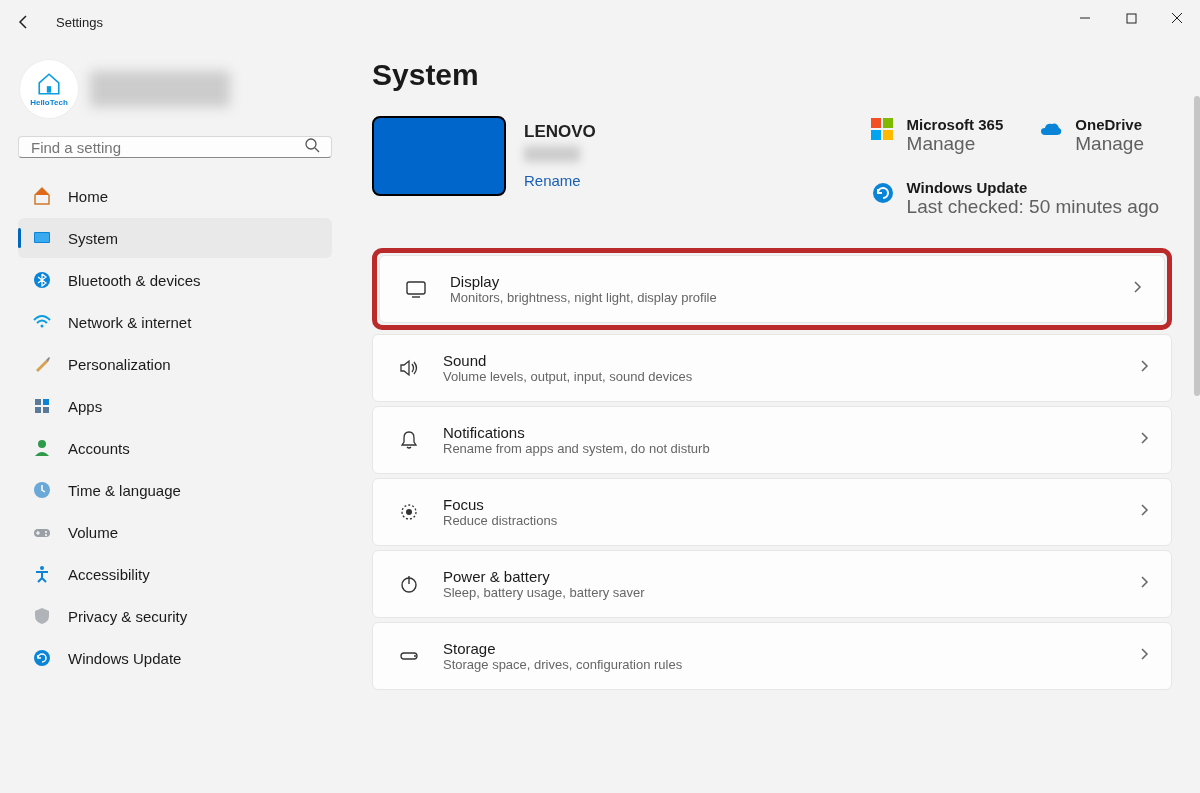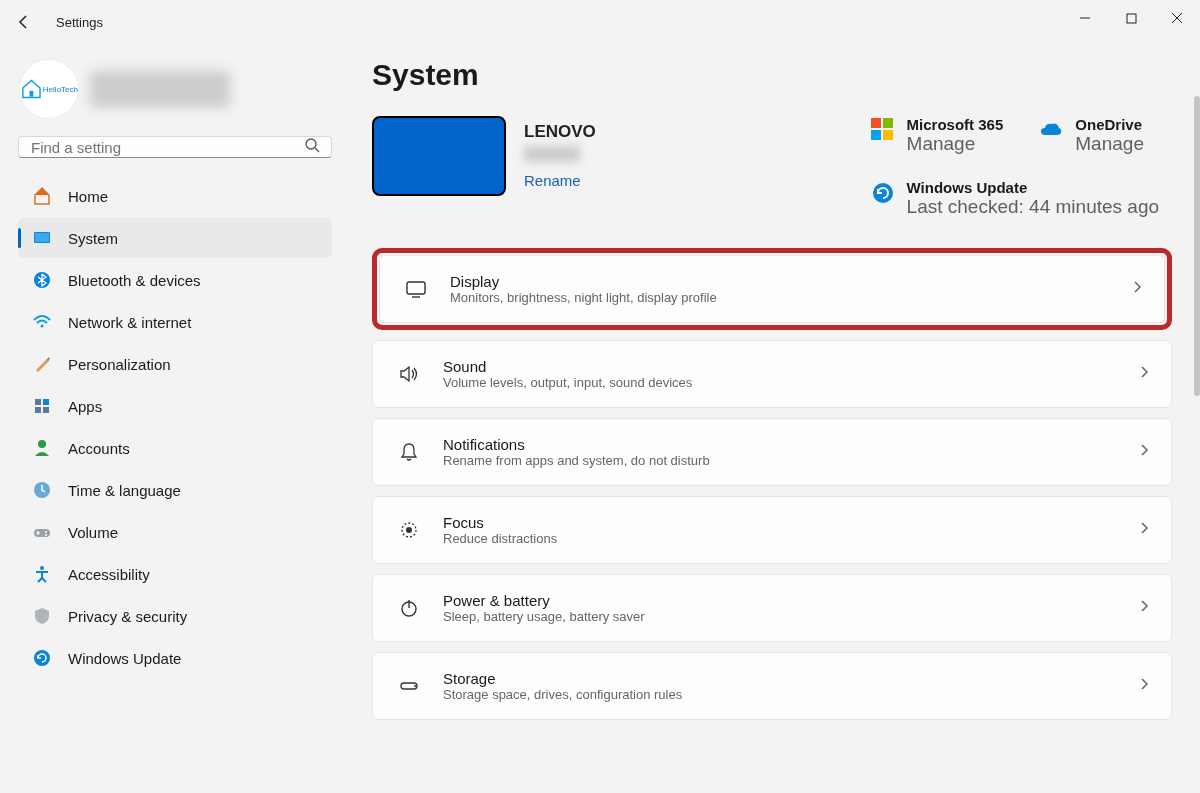--- a/index.html
+++ b/index.html
@@ -25,22 +25,23 @@
     display: flex;
     height: calc(793px - 44px);
   }
   .sidebar {
     width: 340px;
     padding: 8px 8px 8px 18px;
   }
   .user-row { display:flex; align-items:center; gap:12px; margin: 8px 0 18px 2px; }
   .avatar {
     width: 58px; height: 58px; border-radius: 50%;
-    background: #fff; display:flex; align-items:center; justify-content:center;
+    background: #fff; display:flex; flex-direction:column; align-items:center; justify-content:center;
     box-shadow: 0 0 0 1px #eee;
+    font-weight: bold;
   }
   .avatar svg { width: 26px; height: 26px; }
   .avatar .label { font-size: 8px; color:#0a84d6; margin-top:1px; }
   .user-name-blur {
     width: 140px; height: 36px; background: #ccc; filter: blur(6px); border-radius: 4px;
   }
   .search {
     position: relative; margin-bottom: 18px;
   }
   .search input {
@@ -75,21 +76,21 @@
   .device-info .model-blur { width:56px; height:16px; background:#ccc; filter: blur(4px); border-radius:2px; }
   .device-info .rename { color:#1a5fb4; font-size:15px; cursor:pointer; margin-top:6px; }
 
   .services { margin-left:auto; display:grid; grid-template-columns: 1fr 1fr; column-gap: 36px; row-gap: 24px; }
   .svc { display:flex; gap:12px; align-items:flex-start; cursor:pointer; }
   .svc .ico { width:24px; height:24px; margin-top:2px; }
   .svc .t { font-size:15px; font-weight:600; color:#1a1a1a; }
   .svc .s { font-size:19px; color:#606060; }
   .svc.wide { grid-column: span 2; }
 
-  .cards { display:flex; flex-direction:column; gap:10px; }
+  .cards { display:flex; flex-direction:column; gap:4px; }
   .card {
     background:#fdfdfd; border:1px solid #e6e6e6; border-radius:6px;
     height:68px; display:flex; align-items:center; padding: 0 20px 0 24px;
     cursor:pointer; gap:22px;
   }
   .card .ico { width:24px; height:24px; display:flex; align-items:center; justify-content:center; color:#333; }
   .card .text .t { font-size:15px; color:#1a1a1a; }
   .card .text .s { font-size:13px; color:#666; }
   .card .chev { margin-left:auto; color:#666; }
   .highlight-wrap {
@@ -312,21 +313,21 @@
           </div>
         </div>
         <div class="svc wide">
           <div class="ico"><svg width="24" height="24" viewBox="0 0 24 24">
                 <circle cx="12" cy="12" r="10" fill="#0a84d6"></circle>
                 <path d="M7 12 A5 5 0 1 1 12 17" stroke="#fff" stroke-width="2" fill="none"></path>
                 <path d="M7 8 V12 H11" stroke="#fff" stroke-width="2" fill="none"></path>
               </svg></div>
           <div>
             <div class="t">Windows Update</div>
-            <div class="s">Last checked: 44 minutes ago</div>
+            <div class="s">Last checked: 50 minutes ago</div>
           </div>
         </div>
       </div>
     </div>
 
     <div class="cards">
       <div class="highlight-wrap">
         <div class="card">
           <span class="ico">
               <svg width="22" height="22" viewBox="0 0 22 22">

